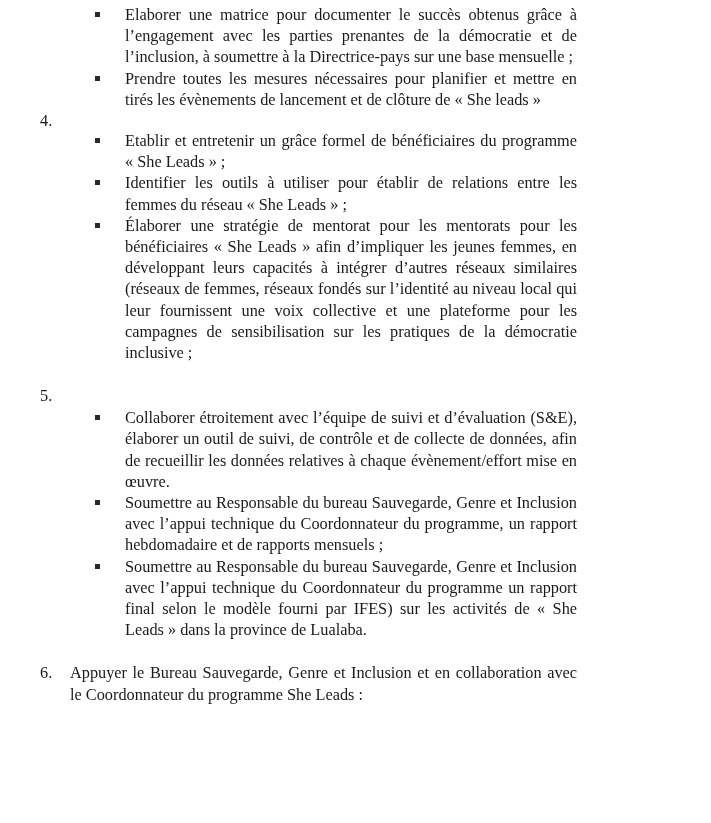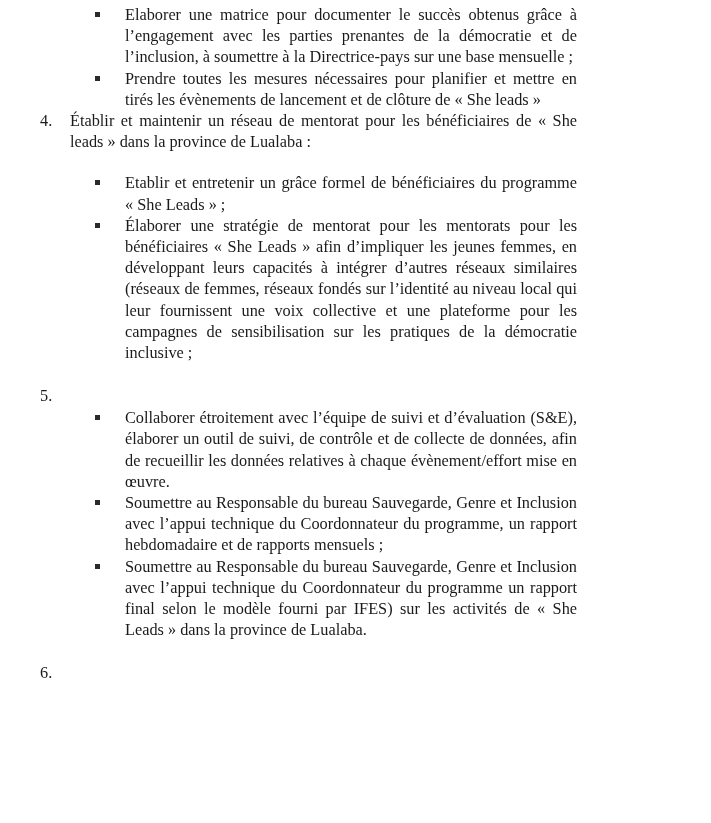--- a/index.html
+++ b/index.html
@@ -65,37 +65,38 @@
 
   <div style="height:4px"></div>
 
   <ul class="bullet-list">
     <li class="bullet-item">Elaborer une matrice pour documenter le succès obtenus grâce à l’engagement avec les parties prenantes de la démocratie et de l’inclusion, à soumettre à la Directrice-pays sur une base mensuelle ;</li>
     <li class="bullet-item">Prendre toutes les mesures nécessaires pour planifier et mettre en tirés les évènements de lancement et de clôture de « She leads »</li>
   </ul>
 
   <div class="num-item">
     <span class="num">4.</span>
-    <span>Établir et maintenir un réseau de mentorat pour les bénéficiaires de « She leads » dans la province de Lualaba :</span>
   </div>
   <div class="gap-small"></div>
   <ul class="bullet-list">
     <li class="bullet-item">Etablir et entretenir un grâce formel de bénéficiaires du programme « She Leads » ;</li>
+    <li class="bullet-item">Identifier les outils à utiliser pour établir de relations entre les femmes du réseau « She Leads » ;</li>
     <li class="bullet-item">Élaborer une stratégie de mentorat pour les mentorats pour les bénéficiaires « She Leads » afin d’impliquer les jeunes femmes, en développant leurs capacités à intégrer d’autres réseaux similaires (réseaux de femmes, réseaux fondés sur l’identité au niveau local qui leur fournissent une voix collective et une plateforme pour les campagnes de sensibilisation sur les pratiques de la démocratie inclusive ;</li>
   </ul>
   <div class="gap-med"></div>
 
   <div class="num-item">
     <span class="num">5.</span>
   </div>
   <div class="gap-med"></div>
   <ul class="bullet-list">
     <li class="bullet-item">Collaborer étroitement avec l’équipe de suivi et d’évaluation (S&amp;E), élaborer un outil de suivi, de contrôle et de collecte de données, afin de recueillir les données relatives à chaque évènement/effort mise en œuvre.</li>
     <li class="bullet-item">Soumettre au Responsable du bureau Sauvegarde, Genre et Inclusion avec l’appui technique du Coordonnateur du programme, un rapport hebdomadaire et de rapports mensuels ;</li>
     <li class="bullet-item">Soumettre au Responsable du bureau Sauvegarde, Genre et Inclusion avec l’appui technique du Coordonnateur du programme un rapport final selon le modèle fourni par IFES) sur les activités de « She Leads » dans la province de Lualaba.</li>
   </ul>
   <div class="gap-med"></div>
 
   <div class="num-item">
     <span class="num">6.</span>
+    <span>Appuyer le Bureau Sauvegarde, Genre et Inclusion et en collaboration avec le Coordonnateur du programme She Leads :</span>
   </div>
 
 </div>
 
 </body></html>

